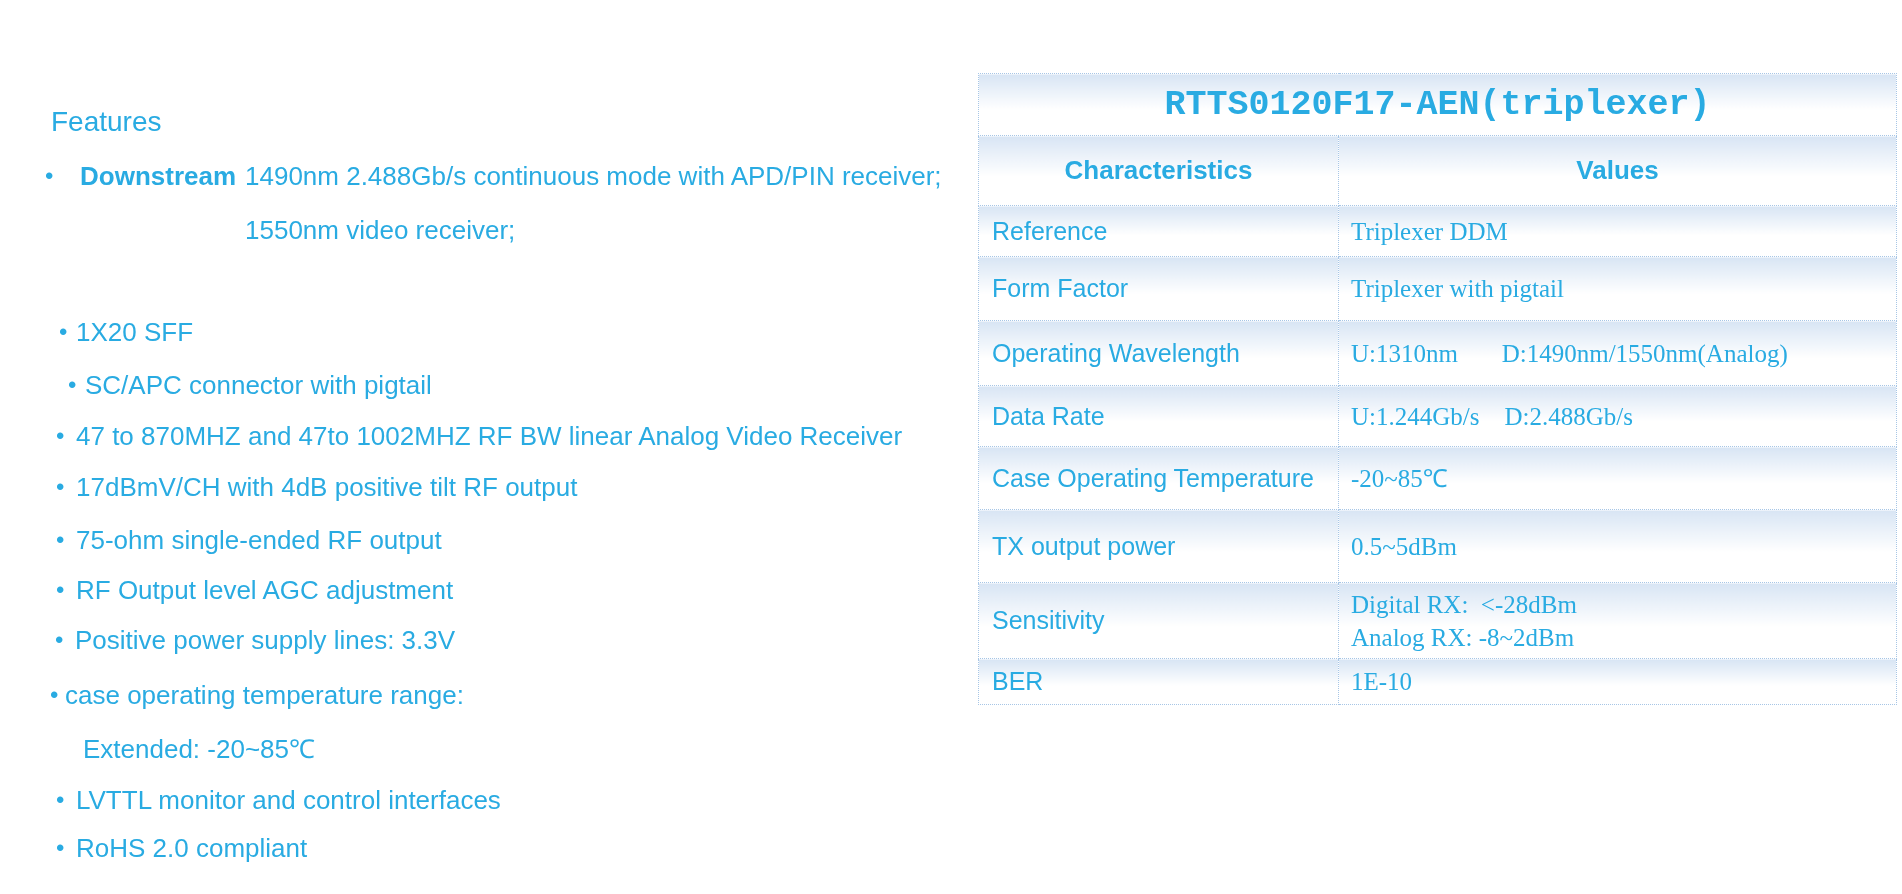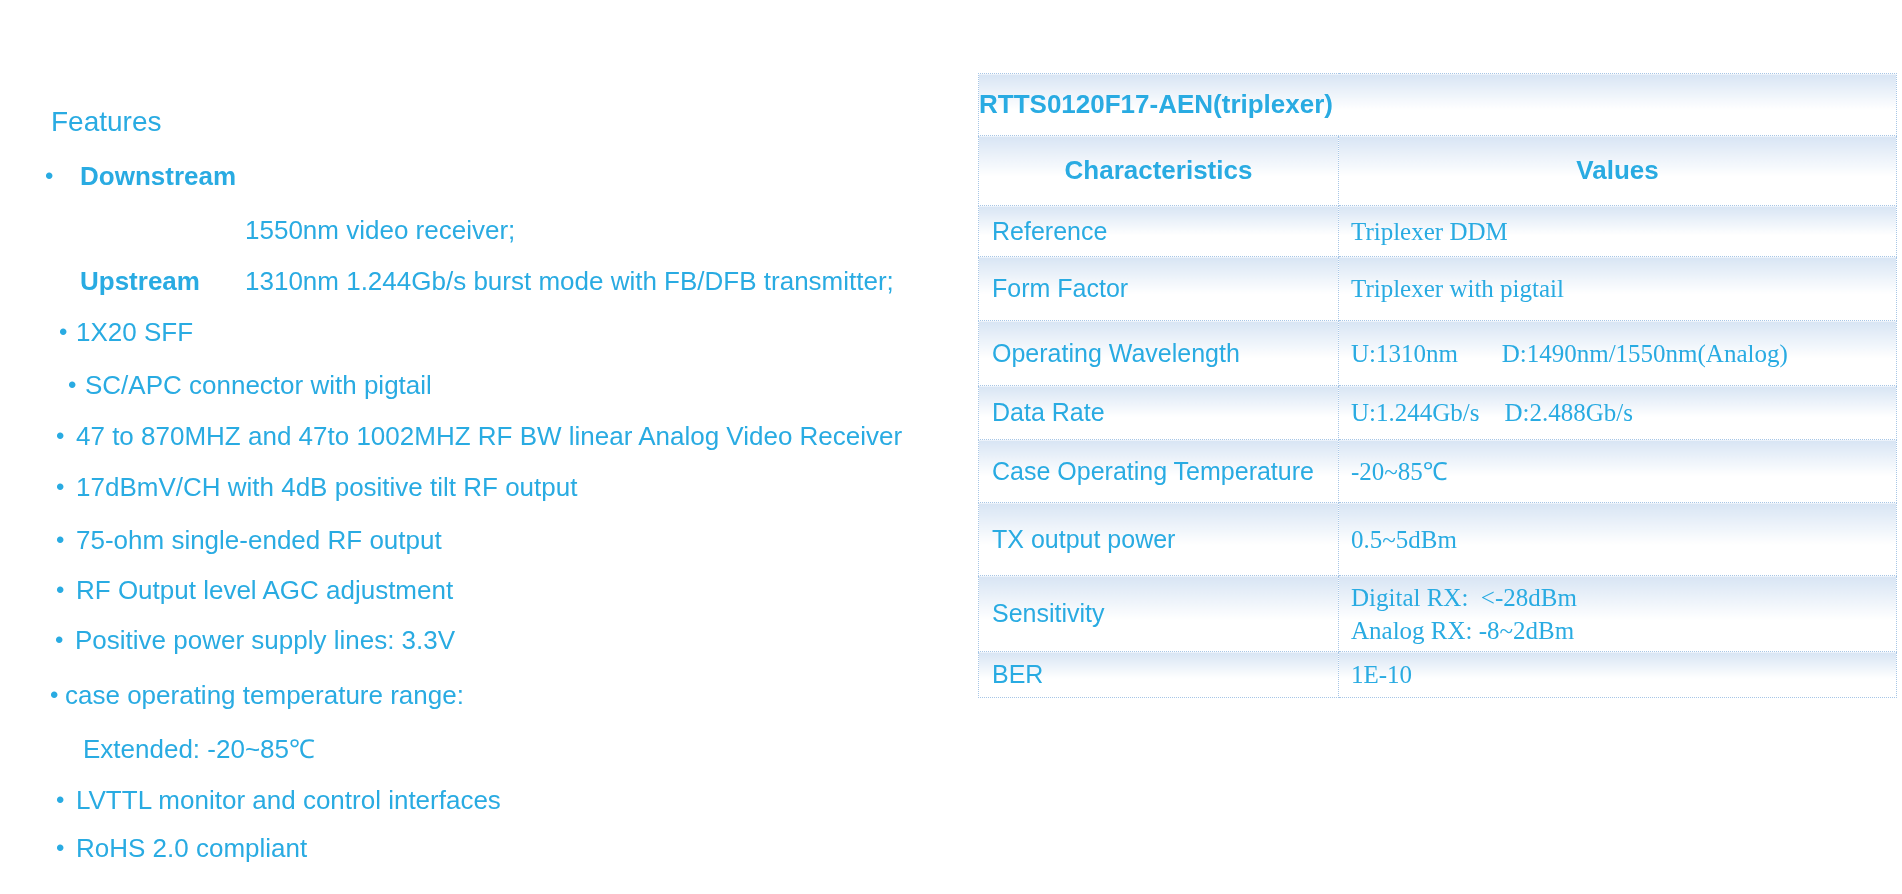--- a/index.html
+++ b/index.html
@@ -31,49 +31,46 @@
     width: 918px; border-collapse: collapse; table-layout: fixed;
     font-size: 25px; color: #29abe2;
   }
   .spec-table td {
     border: 1.5px dotted #a7c6e6;
     background: linear-gradient(180deg, #d8e5f4 0%, #ffffff 58%);
     vertical-align: middle;
     overflow: hidden;
   }
   .spec-table td.title-cell {
-    text-align: left; font-weight: bold; font-size: 26px;
+    text-align: center; font-weight: bold; font-size: 35px; font-family: Liberation Mono, monospace;
   }
   .spec-table td.head-cell {
     text-align: center; font-weight: bold; font-size: 26px;
   }
   .spec-table td.c-cell { padding-left: 13px; }
   .spec-table td.v-cell { padding-left: 12px; white-space: pre-wrap; line-height: 33px; font-family: Liberation Serif, serif; }
 </style>
 </head>
 <body>
 
 <div class="page">
 
   <section class="features">
     <h2>Features</h2>
 
     <div class="f-line" style="top:159px">
       <span class="fb" style="left:45px">•</span>
       <span class="fl" style="left:80px">Downstream</span>
+      <span class="ft" style="left:245px">1490nm 2.488Gb/s continuous mode with APD/PIN receiver;</span>
     </div>
 
     <div class="f-line" style="top:213px">
       <span class="ft" style="left:245px">1550nm video receiver;</span>
     </div>
 
-    <div class="f-line" style="top:264px">
-      <span class="fl" style="left:80px">Upstream</span>
-      <span class="ft" style="left:245px">1310nm 1.244Gb/s burst mode with FB/DFB transmitter;</span>
-    </div>
 
     <div class="f-line" style="top:315px">
       <span class="fb" style="left:59px">•</span>
       <span class="ft" style="left:76px">1X20 SFF</span>
     </div>
 
     <div class="f-line" style="top:368px">
       <span class="fb" style="left:68px">•</span>
       <span class="ft" style="left:85px">SC/APC connector with pigtail</span>
     </div>
@@ -141,21 +138,21 @@
         <td class="v-cell">Triplexer DDM</td>
       </tr>
       <tr style="height:64px">
         <td class="c-cell">Form Factor</td>
         <td class="v-cell">Triplexer with pigtail</td>
       </tr>
       <tr style="height:65px">
         <td class="c-cell">Operating Wavelength</td>
         <td class="v-cell">U:1310nm       D:1490nm/1550nm(Analog)</td>
       </tr>
-      <tr style="height:54px">
+      <tr style="height:61px">
         <td class="c-cell">Data Rate</td>
         <td class="v-cell">U:1.244Gb/s    D:2.488Gb/s</td>
       </tr>
       <tr style="height:63px">
         <td class="c-cell">Case Operating Temperature</td>
         <td class="v-cell">-20~85℃</td>
       </tr>
       <tr style="height:73px">
         <td class="c-cell">TX output power</td>
         <td class="v-cell">0.5~5dBm</td>

